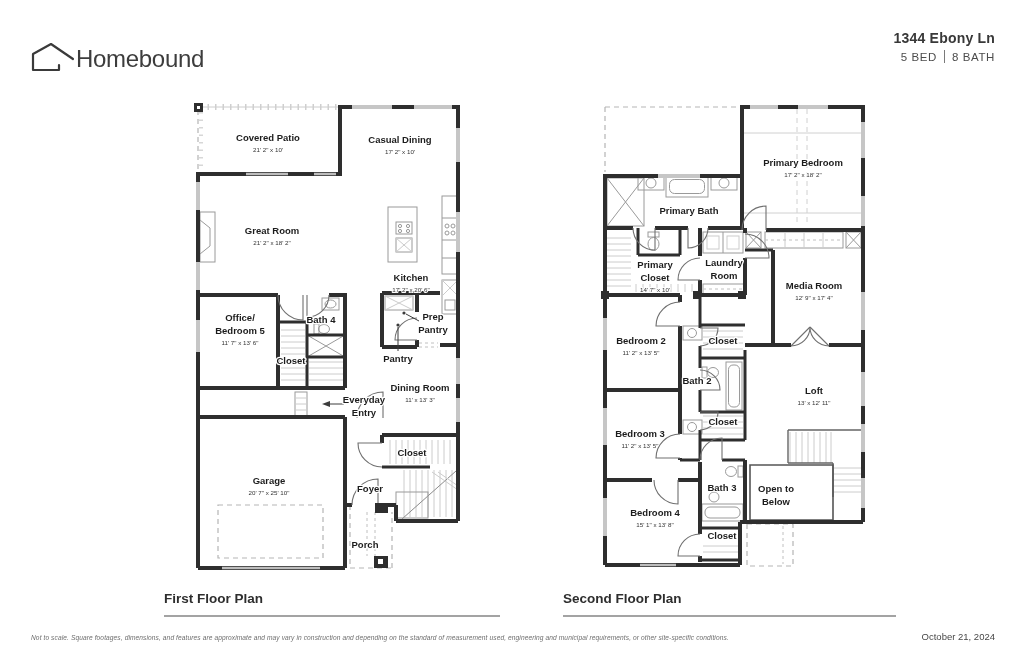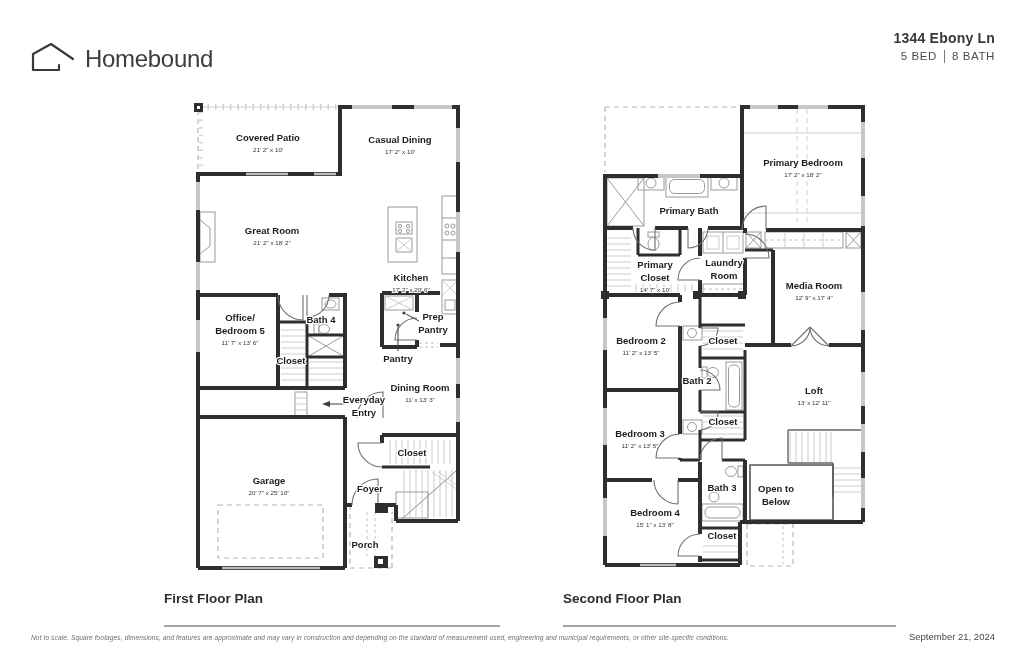--- a/index.html
+++ b/index.html
@@ -1,31 +1,31 @@
 <!DOCTYPE html>
 <html><head>
 <meta charset="utf-8">
 <style>
   html,body{margin:0;padding:0;}
   body{width:1024px;height:662px;position:relative;background:#ffffff;overflow:hidden;
        font-family:"Liberation Sans", sans-serif;}
   
   .logo{position:absolute;left:31px;top:42px;display:flex;align-items:flex-end;color:#3d3d3d;}
   .logo svg{display:block;}
-  .brand{font-size:24px;font-weight:400;letter-spacing:-0.3px;margin-left:10px;line-height:26px;}
+  .brand{font-size:24px;font-weight:400;letter-spacing:-0.3px;margin-left:1px;line-height:26px;}
   .addr-block{position:absolute;right:29px;top:30px;text-align:right;}
   .addr{font-size:14px;font-weight:700;color:#383838;letter-spacing:0.2px;}
-  .specs{margin-top:4px;font-size:11.5px;color:#4c4c4c;letter-spacing:0.6px;display:flex;justify-content:flex-end;align-items:flex-start;gap:7px;}
+  .specs{margin-top:4px;font-size:11.5px;color:#4c4c4c;letter-spacing:0.6px;display:flex;justify-content:flex-end;align-items:center;gap:7px;}
   .spec-divider{display:inline-block;width:1px;height:13px;background:#7a7a7a;}
   
   .plan{position:absolute;top:95px;}
   #plan1{left:150px;}
   #plan2{left:555px;}
   .caption{position:absolute;font-size:13.5px;font-weight:700;color:#2e2e2e;
-           border-bottom:2px solid #a3a3a3;padding-bottom:19px;}
+           border-bottom:2px solid #a3a3a3;padding-bottom:9px;}
   #cap1{left:164px;top:591px;width:336px;}
   #cap2{left:563px;top:591px;width:333px;}
   
   .disclaimer{position:absolute;left:31px;top:634px;width:760px;font-size:6.6px;
               font-style:italic;color:#6e6e6e;letter-spacing:0.1px;}
   .date{position:absolute;right:29px;top:631px;font-size:9.5px;color:#474747;}
   
   .rn{font:700 9.5px "Liberation Sans",sans-serif;fill:#1c1c1c;text-anchor:middle;
       paint-order:stroke;stroke:#ffffff;stroke-width:2.6px;stroke-linejoin:round;}
   .rd{font:400 6.2px "Liberation Sans",sans-serif;fill:#333333;text-anchor:middle;
@@ -378,13 +378,13 @@
     <text class="rn" x="655" y="516">Bedroom 4</text>
     <text class="rd" x="655" y="527">15' 1" x 13' 8"</text>
     <text class="rn" x="722" y="539">Closet</text>
   </g>
 </svg>
 
 <div class="caption" id="cap1">First Floor Plan</div>
 <div class="caption" id="cap2">Second Floor Plan</div>
 
 <div class="disclaimer">Not to scale. Square footages, dimensions, and features are approximate and may vary in construction and depending on the standard of measurement used, engineering and municipal requirements, or other site-specific conditions.</div>
-<div class="date">September 21, 2024</div>
+<div class="date">October 21, 2024</div>
 
 </body></html>

